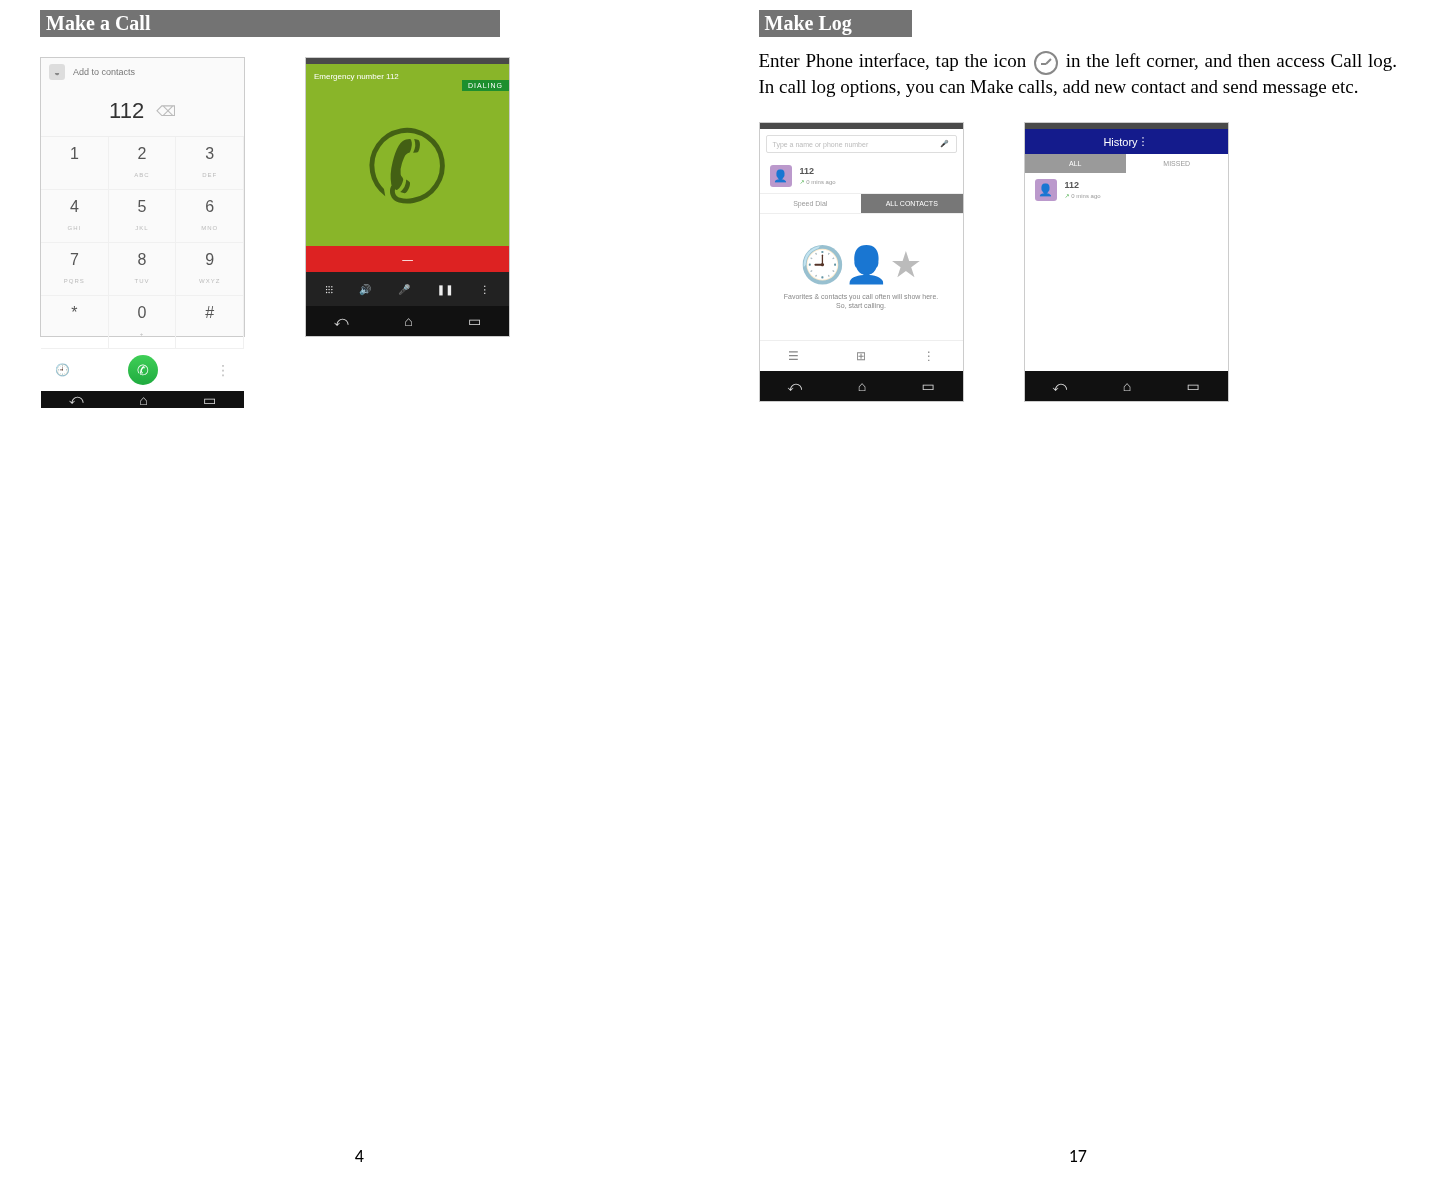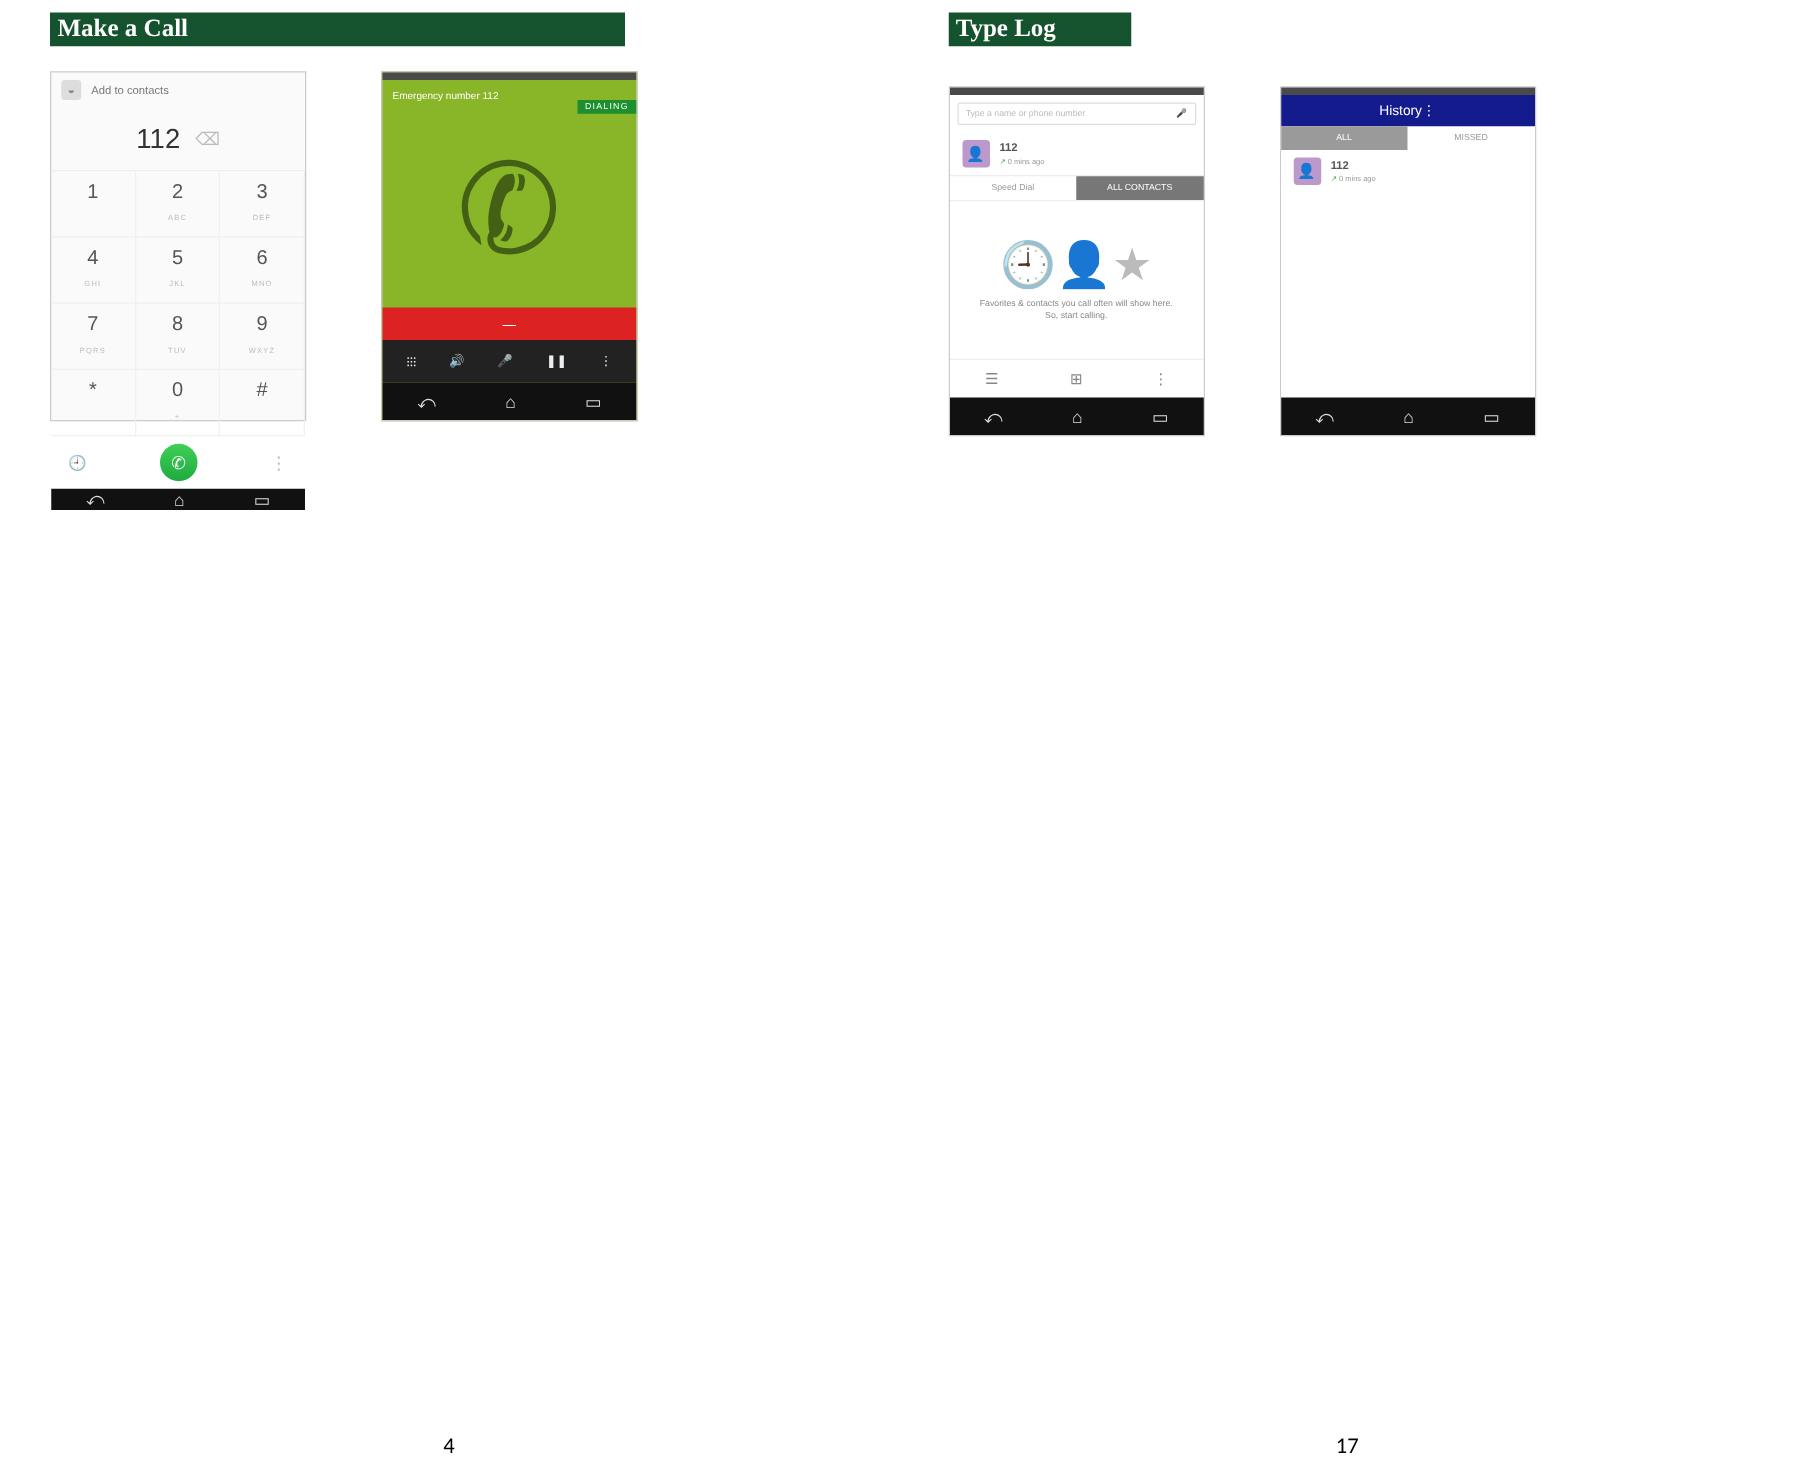--- a/index.html
+++ b/index.html
@@ -10,21 +10,21 @@
       height: 1187px;
       position: relative;
       display: flex;
     }
     .page {
       width: 50%;
       padding: 10px 40px 40px 40px;
       position: relative;
     }
     .section-header {
-      background: #14532d;
+      background: #737373;
       color: #fff;
       font-weight: bold;
       font-size: 20px;
       padding: 2px 6px;
       margin-bottom: 12px;
       display: block;
     }
     .section-header.narrow1 { width: 460px; }
     .section-header.narrow2 { width: 80px; display: inline-block; white-space: nowrap; width: auto; padding-right: 60px; }
     .body-text {
@@ -211,22 +211,27 @@
         <span>▭</span>
       </div>
     </div>
 
   </div>
 
   <div class="page-number">4</div>
 </div>
 
 <div class="page">
-  <div class="section-header narrow2">Type Log</div>
-
+  <div class="section-header narrow2">Make Log</div>
+
+  <p class="body-text">
+    <span>Enter Phone interface, tap the icon </span>
+    <span class="inline-icon clock-icon"></span>
+    <span> in the left corner, and then access Call log. In call log options, you can Make calls, add new contact and send message etc.</span>
+  </p>
 
   <div class="screenshots-row">
 
     <div class="phone-shot small cl-shot" style="display:flex;flex-direction:column;">
       <div class="d-status"></div>
       <div class="cl-search">
         <span>Type a name or phone number</span>
         <span>🎤</span>
       </div>
       <div class="cl-entry">

